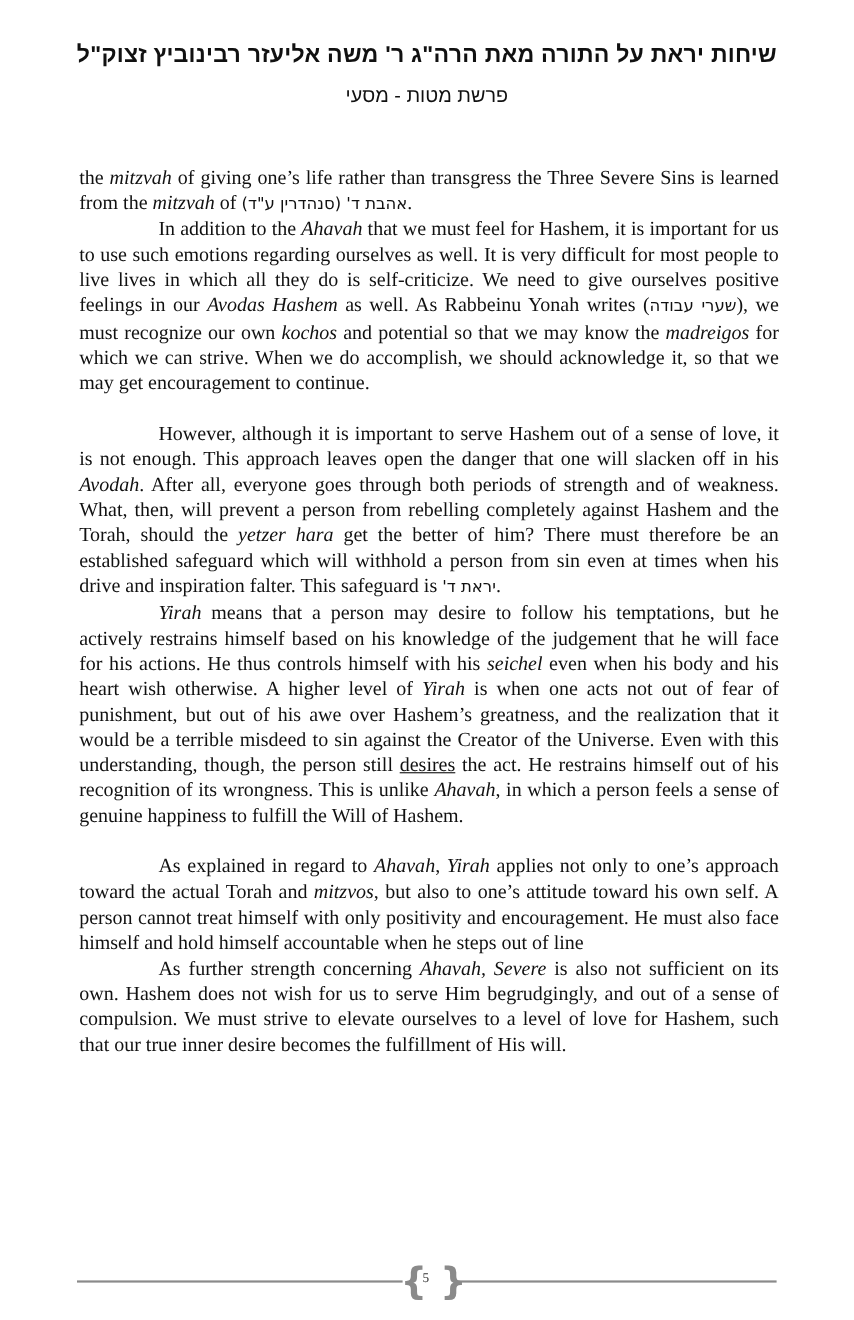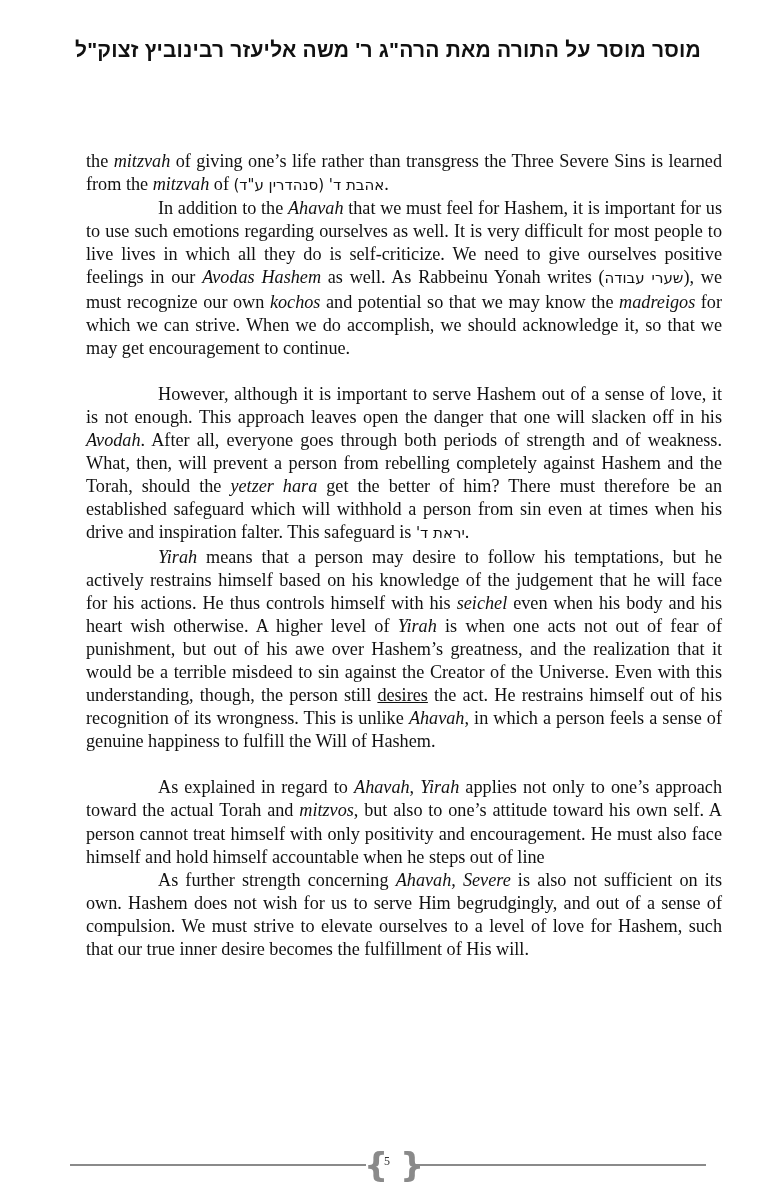--- a/index.html
+++ b/index.html
@@ -3,41 +3,42 @@
 <meta charset="utf-8">
 <style>
   html, body { margin:0; padding:0; background:#ffffff; }
   body { width:776px; height:1200px; position:relative; overflow:hidden;
          font-family:"Liberation Serif","DejaVu Serif",serif; color:#111; }
   .header { position:absolute; left:0; top:38px; width:776px; text-align:center; }
   .header .title { font-family:"Liberation Sans","DejaVu Sans",sans-serif; font-weight:bold;
                    font-size:21px; direction:rtl; letter-spacing:0.2px; }
   .header .subtitle { font-family:"Liberation Sans","DejaVu Sans",sans-serif;
                    font-size:18px; direction:rtl; margin-top:15px; }
-  .body { position:absolute; left:86px; top:150px; width:636px; font-size:18.2px;
+  .body { position:absolute; left:72px; top:150px; width:636px; font-size:18.2px;
           line-height:23.1px; text-align:justify; }
   .body p { margin:0; }
   .body p.indent { text-indent:72px; }
   .body h2 { font-size:18.2px; font-weight:bold; text-decoration:underline; margin:0; line-height:23.1px; }
   .gap { height:23px; }
   .heb { font-family:"DejaVu Sans",sans-serif; font-size:15px; }
   .footer { position:absolute; left:70px; top:1148px; width:636px; height:34px; }
   .footer .line { position:absolute; top:16px; height:2px; background:#8a8a8a; }
   .footer .l { left:0; width:296px; }
   .footer .r { left:342px; width:294px; }
   .footer .brace { position:absolute; top:0; font-size:34px; color:#8a8a8a;
                    font-family:"DejaVu Sans",sans-serif; line-height:34px; font-weight:bold; }
   .footer .bl { left:294px; } .footer .br { left:330px; }
   .footer .num { position:absolute; left:314px; top:6px; font-size:12px; color:#333; }
 </style>
 </head>
 <body>
 
 <div class="header">
-  <div class="title">מוסר מוסר על התורה מאת הרה"ג ר' משה אליעזר רבינוביץ זצוק"ל</div>
+  <div class="title">שיחות יראת על התורה מאת הרה"ג ר' משה אליעזר רבינוביץ זצוק"ל</div>
+  <div class="subtitle">פרשת מטות - מסעי</div>
 </div>
 
 <div class="body">
   <p><span>the </span><i>mitzvah</i><span> of giving one’s life rather than transgress the Three Severe Sins is learned from the </span><i>mitzvah</i><span> of </span><span class="heb" dir="rtl">אהבת ד' (סנהדרין ע"ד)</span><span>.</span></p>
 
   <p class="indent"><span>In addition to the </span><i>Ahavah</i><span> that we must feel for Hashem, it is important for us to use such emotions regarding ourselves as well. It is very difficult for most people to live lives in which all they do is self-criticize. We need to give ourselves positive feelings in our </span><i>Avodas Hashem</i><span> as well. As Rabbeinu Yonah writes (</span><span class="heb" dir="rtl">שערי עבודה</span><span>), we must recognize our own </span><i>kochos</i><span> and potential so that we may know the </span><i>madreigos</i><span> for which we can strive. When we do accomplish, we should acknowledge it, so that we may get encouragement to continue.</span></p>
 
   <div class="gap"></div>
 
   <p class="indent"><span>However, although it is important to serve Hashem out of a sense of love, it is not enough. This approach leaves open the danger that one will slacken off in his </span><i>Avodah</i><span>. After all, everyone goes through both periods of strength and of weakness. What, then, will prevent a person from rebelling completely against Hashem and the Torah, should the </span><i>yetzer hara</i><span> get the better of him? There must therefore be an established safeguard which will withhold a person from sin even at times when his drive and inspiration falter. This safeguard is </span><span class="heb" dir="rtl">יראת ד'</span><span>.</span></p>

